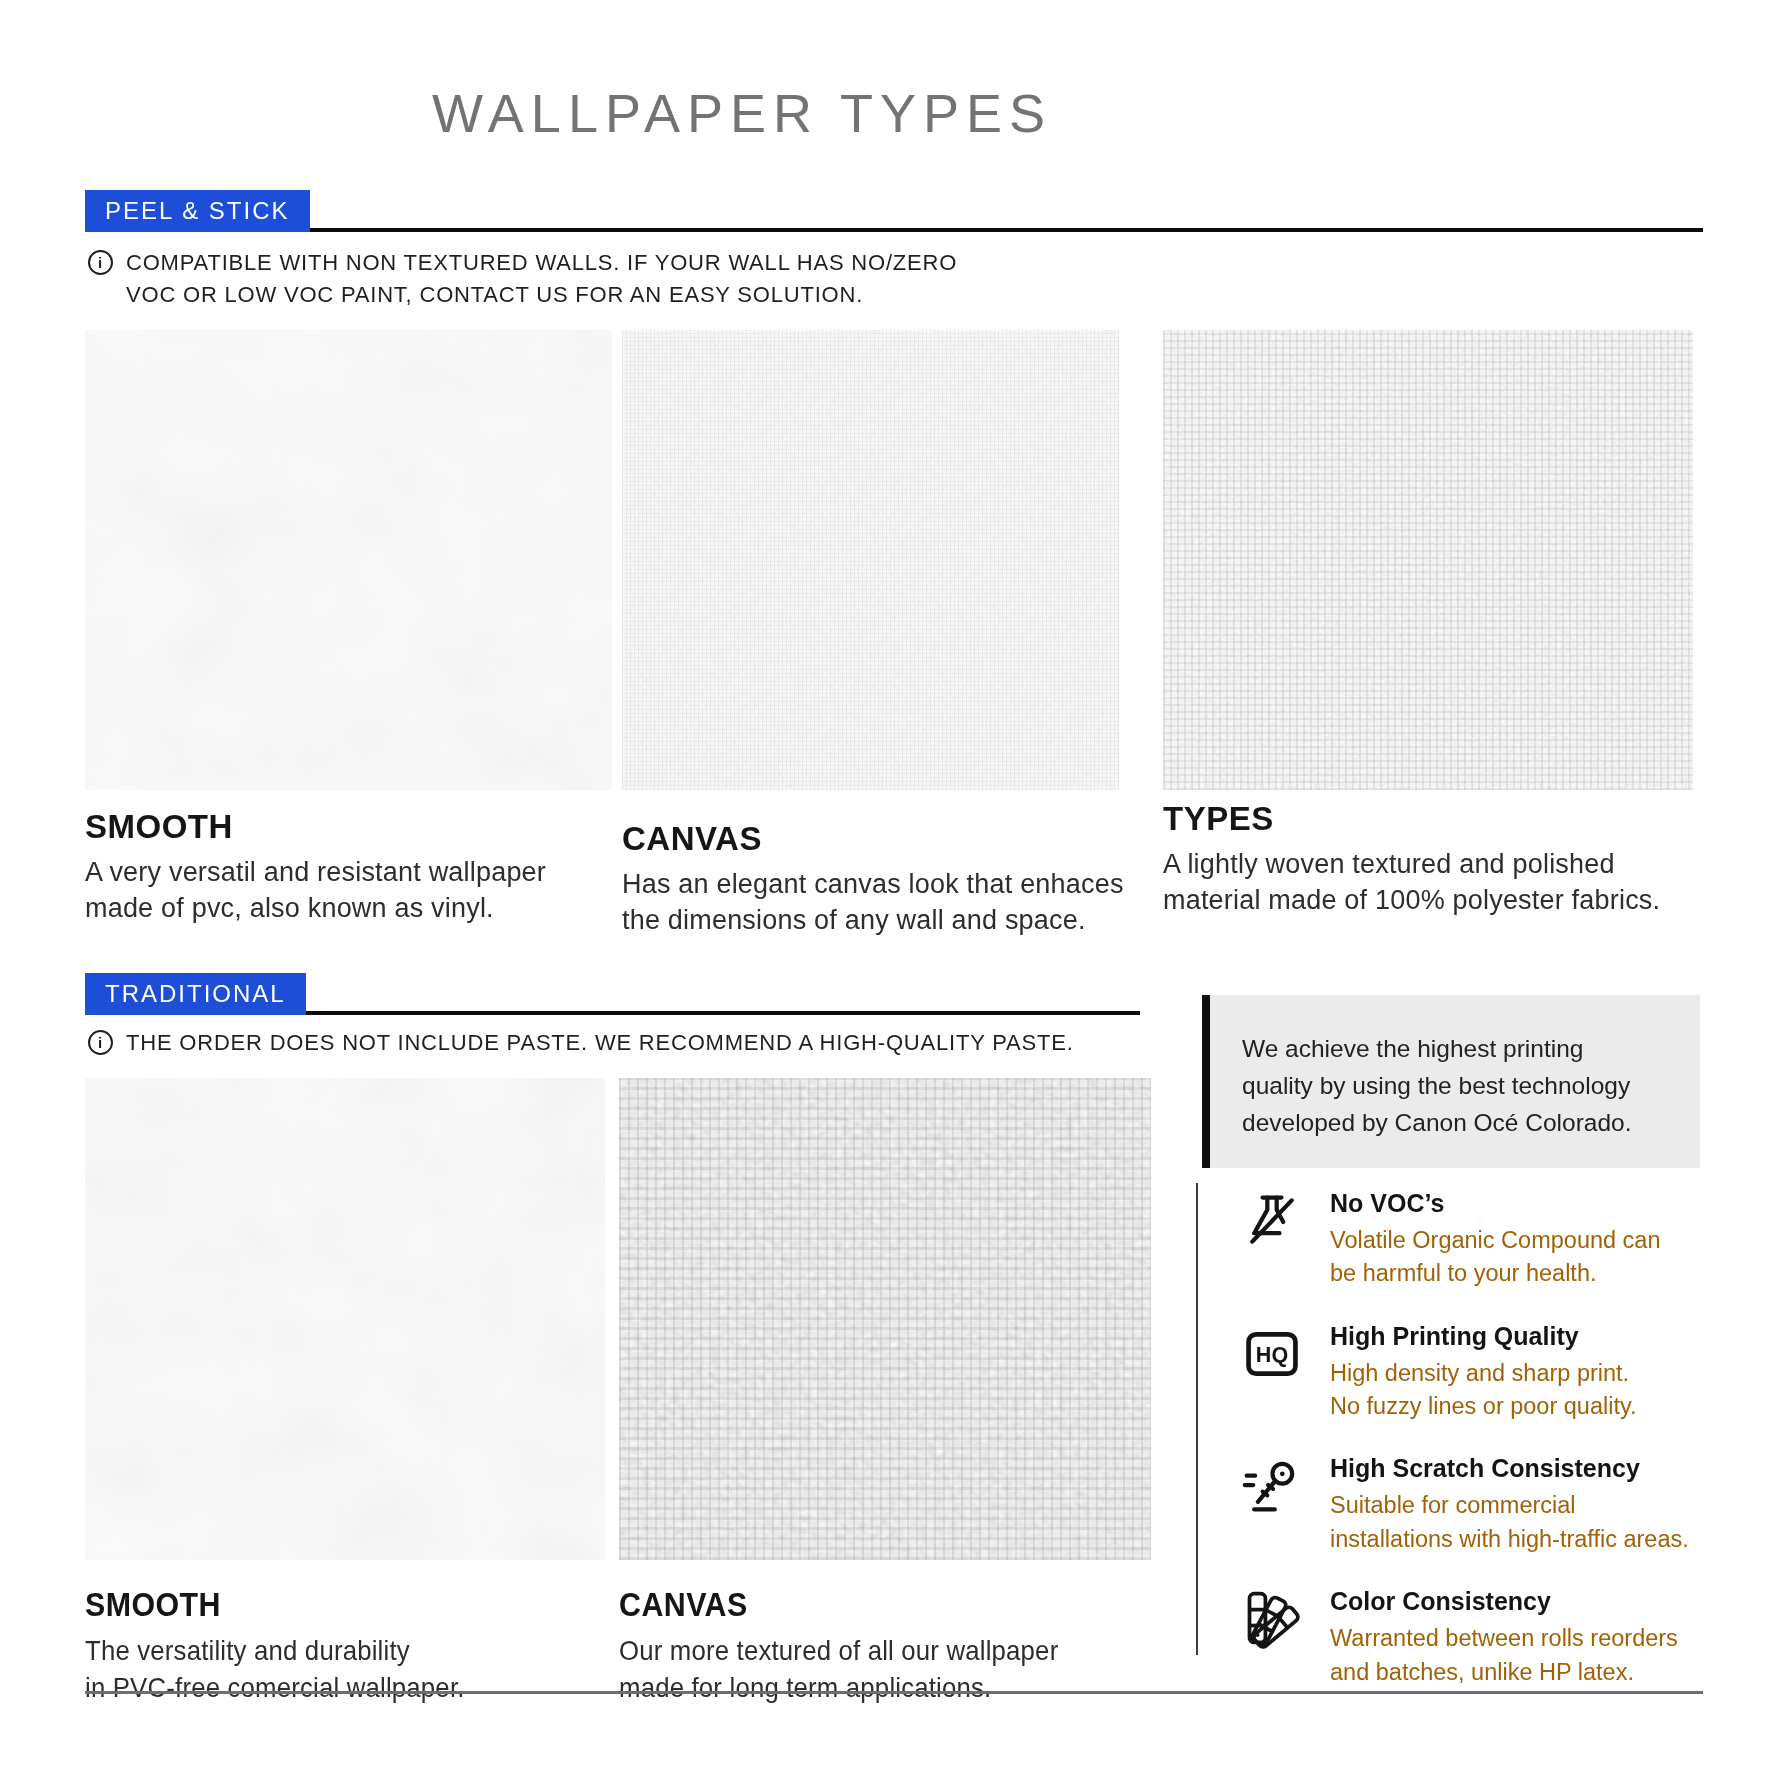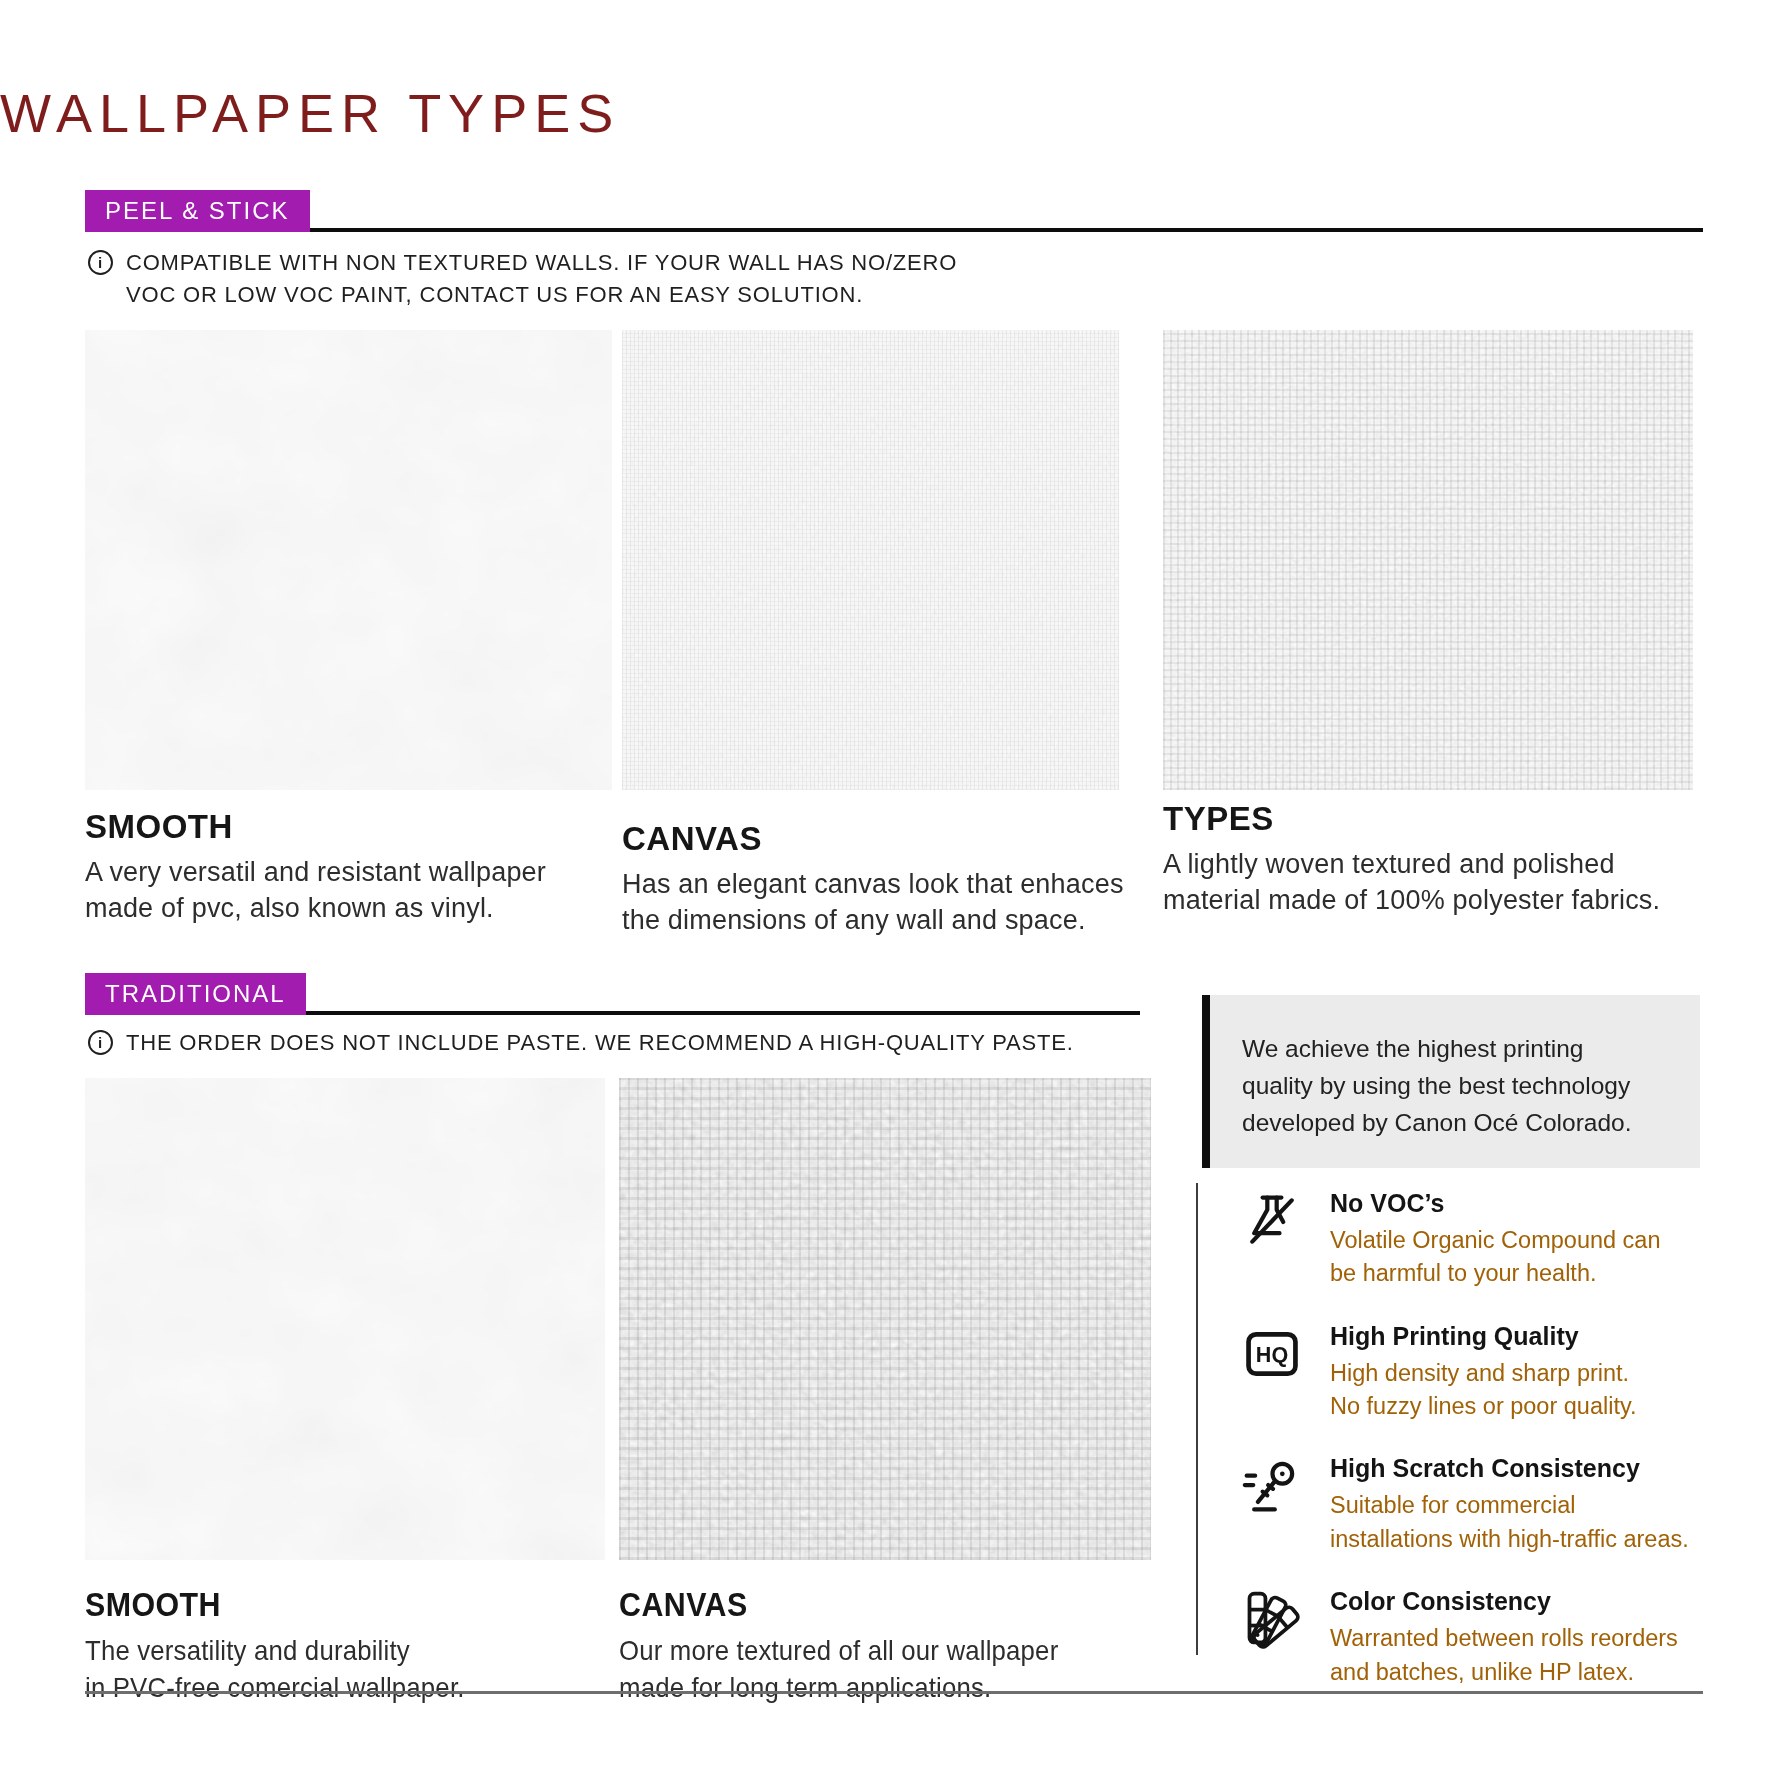--- a/index.html
+++ b/index.html
@@ -4,29 +4,29 @@
 <style>
   html,body { margin:0; padding:0; background:#fff; }
   .page {
     position:relative; width:1780px; height:1780px; background:#ffffff;
     font-family:"Liberation Sans", sans-serif; color:#1a1a1a; overflow:hidden;
   }
 
   
   .title {
     position:absolute; top:82px; left:0; width:1484px; margin:0;
-    font-size:54px; font-weight:400; letter-spacing:7px; color:#7f1d1d;
+    text-align:center; font-size:54px; font-weight:400; letter-spacing:7px; color:#737373;
   }
 
   
   .section-header { position:absolute; display:flex; align-items:flex-end; }
   .header-peel { left:85px; top:190px; width:1618px; }
   .header-trad { left:85px; top:973px; width:1055px;align-items:flex-end; }
   .tag {
-    background:#a21caf; color:#ffffff; font-size:24px; letter-spacing:2px;
+    background:#1d4ed8; color:#ffffff; font-size:24px; letter-spacing:2px;
     line-height:42px; padding:0 20px; white-space:nowrap;
   }
   .hrule { flex:1; height:4px; background:#0d0d0d; }
 
   
   .note { position:absolute; display:flex; gap:13px; font-size:22px; letter-spacing:0.8px; line-height:1.45; color:#1f1f1f; }
   .note-peel { left:88px; top:247px; }
   .note-trad { left:88px; top:1027px; }
   .info-badge {
     width:21px; height:21px; border:2px solid #1f1f1f; border-radius:50%;

